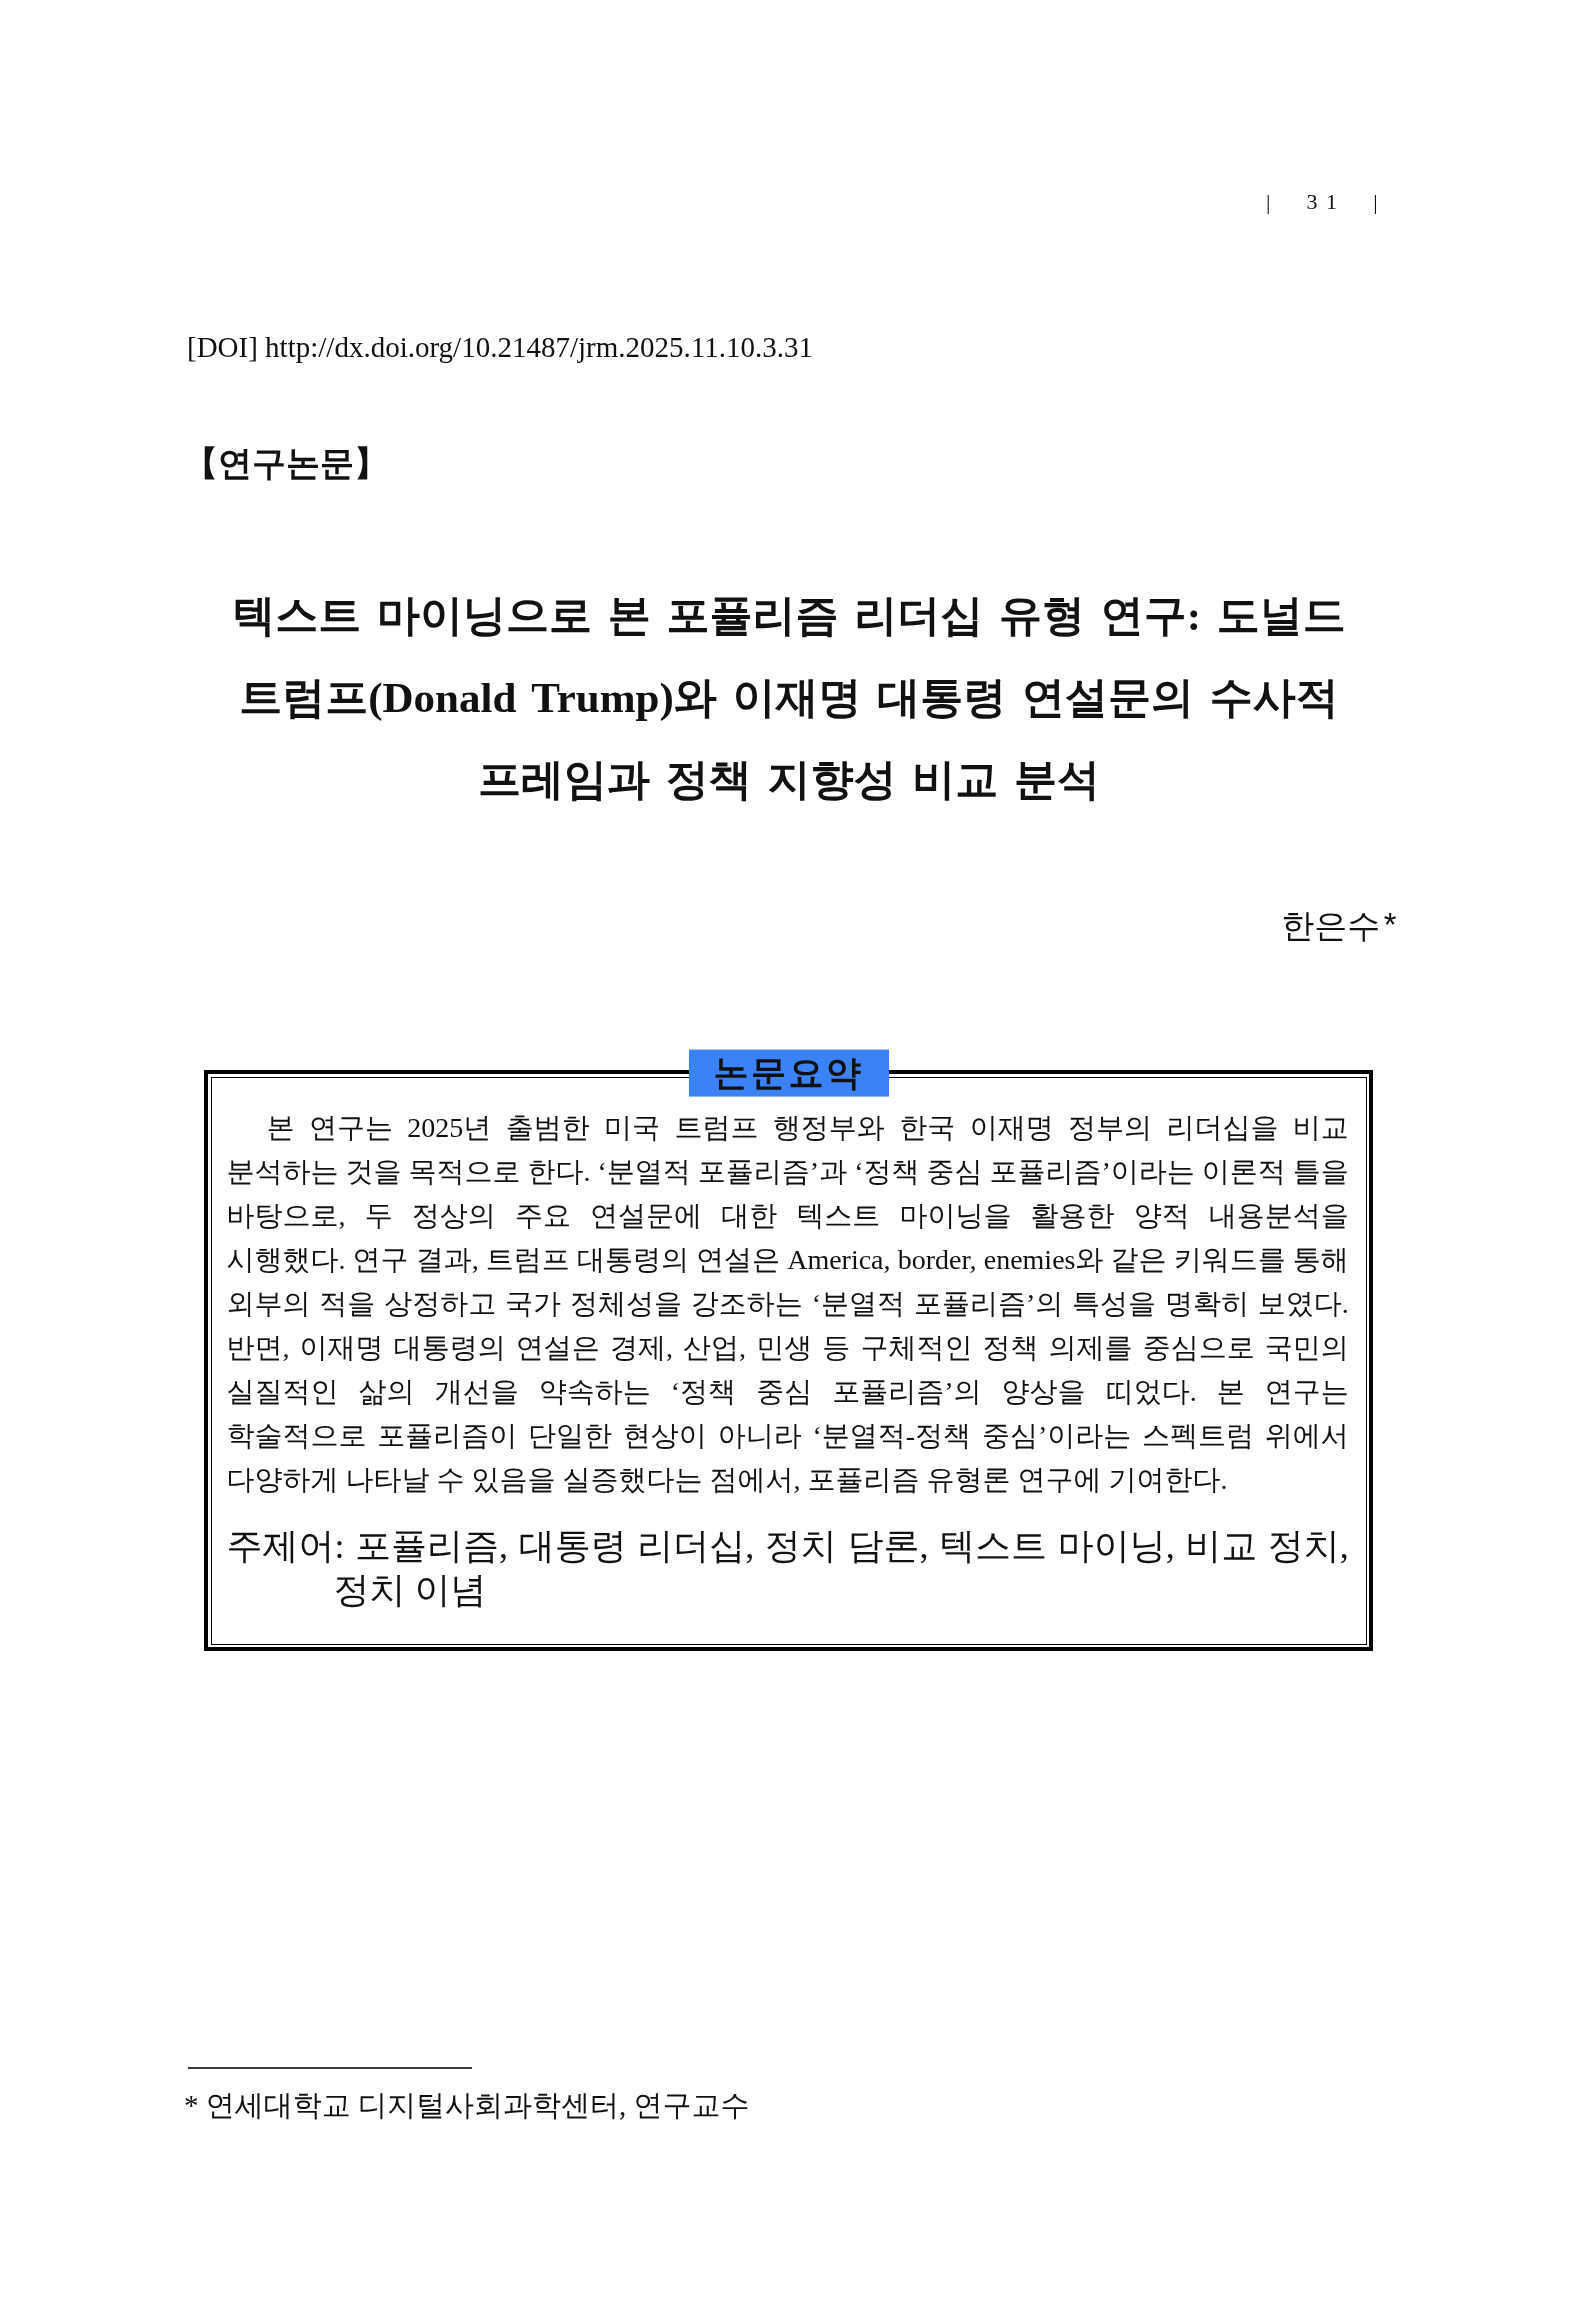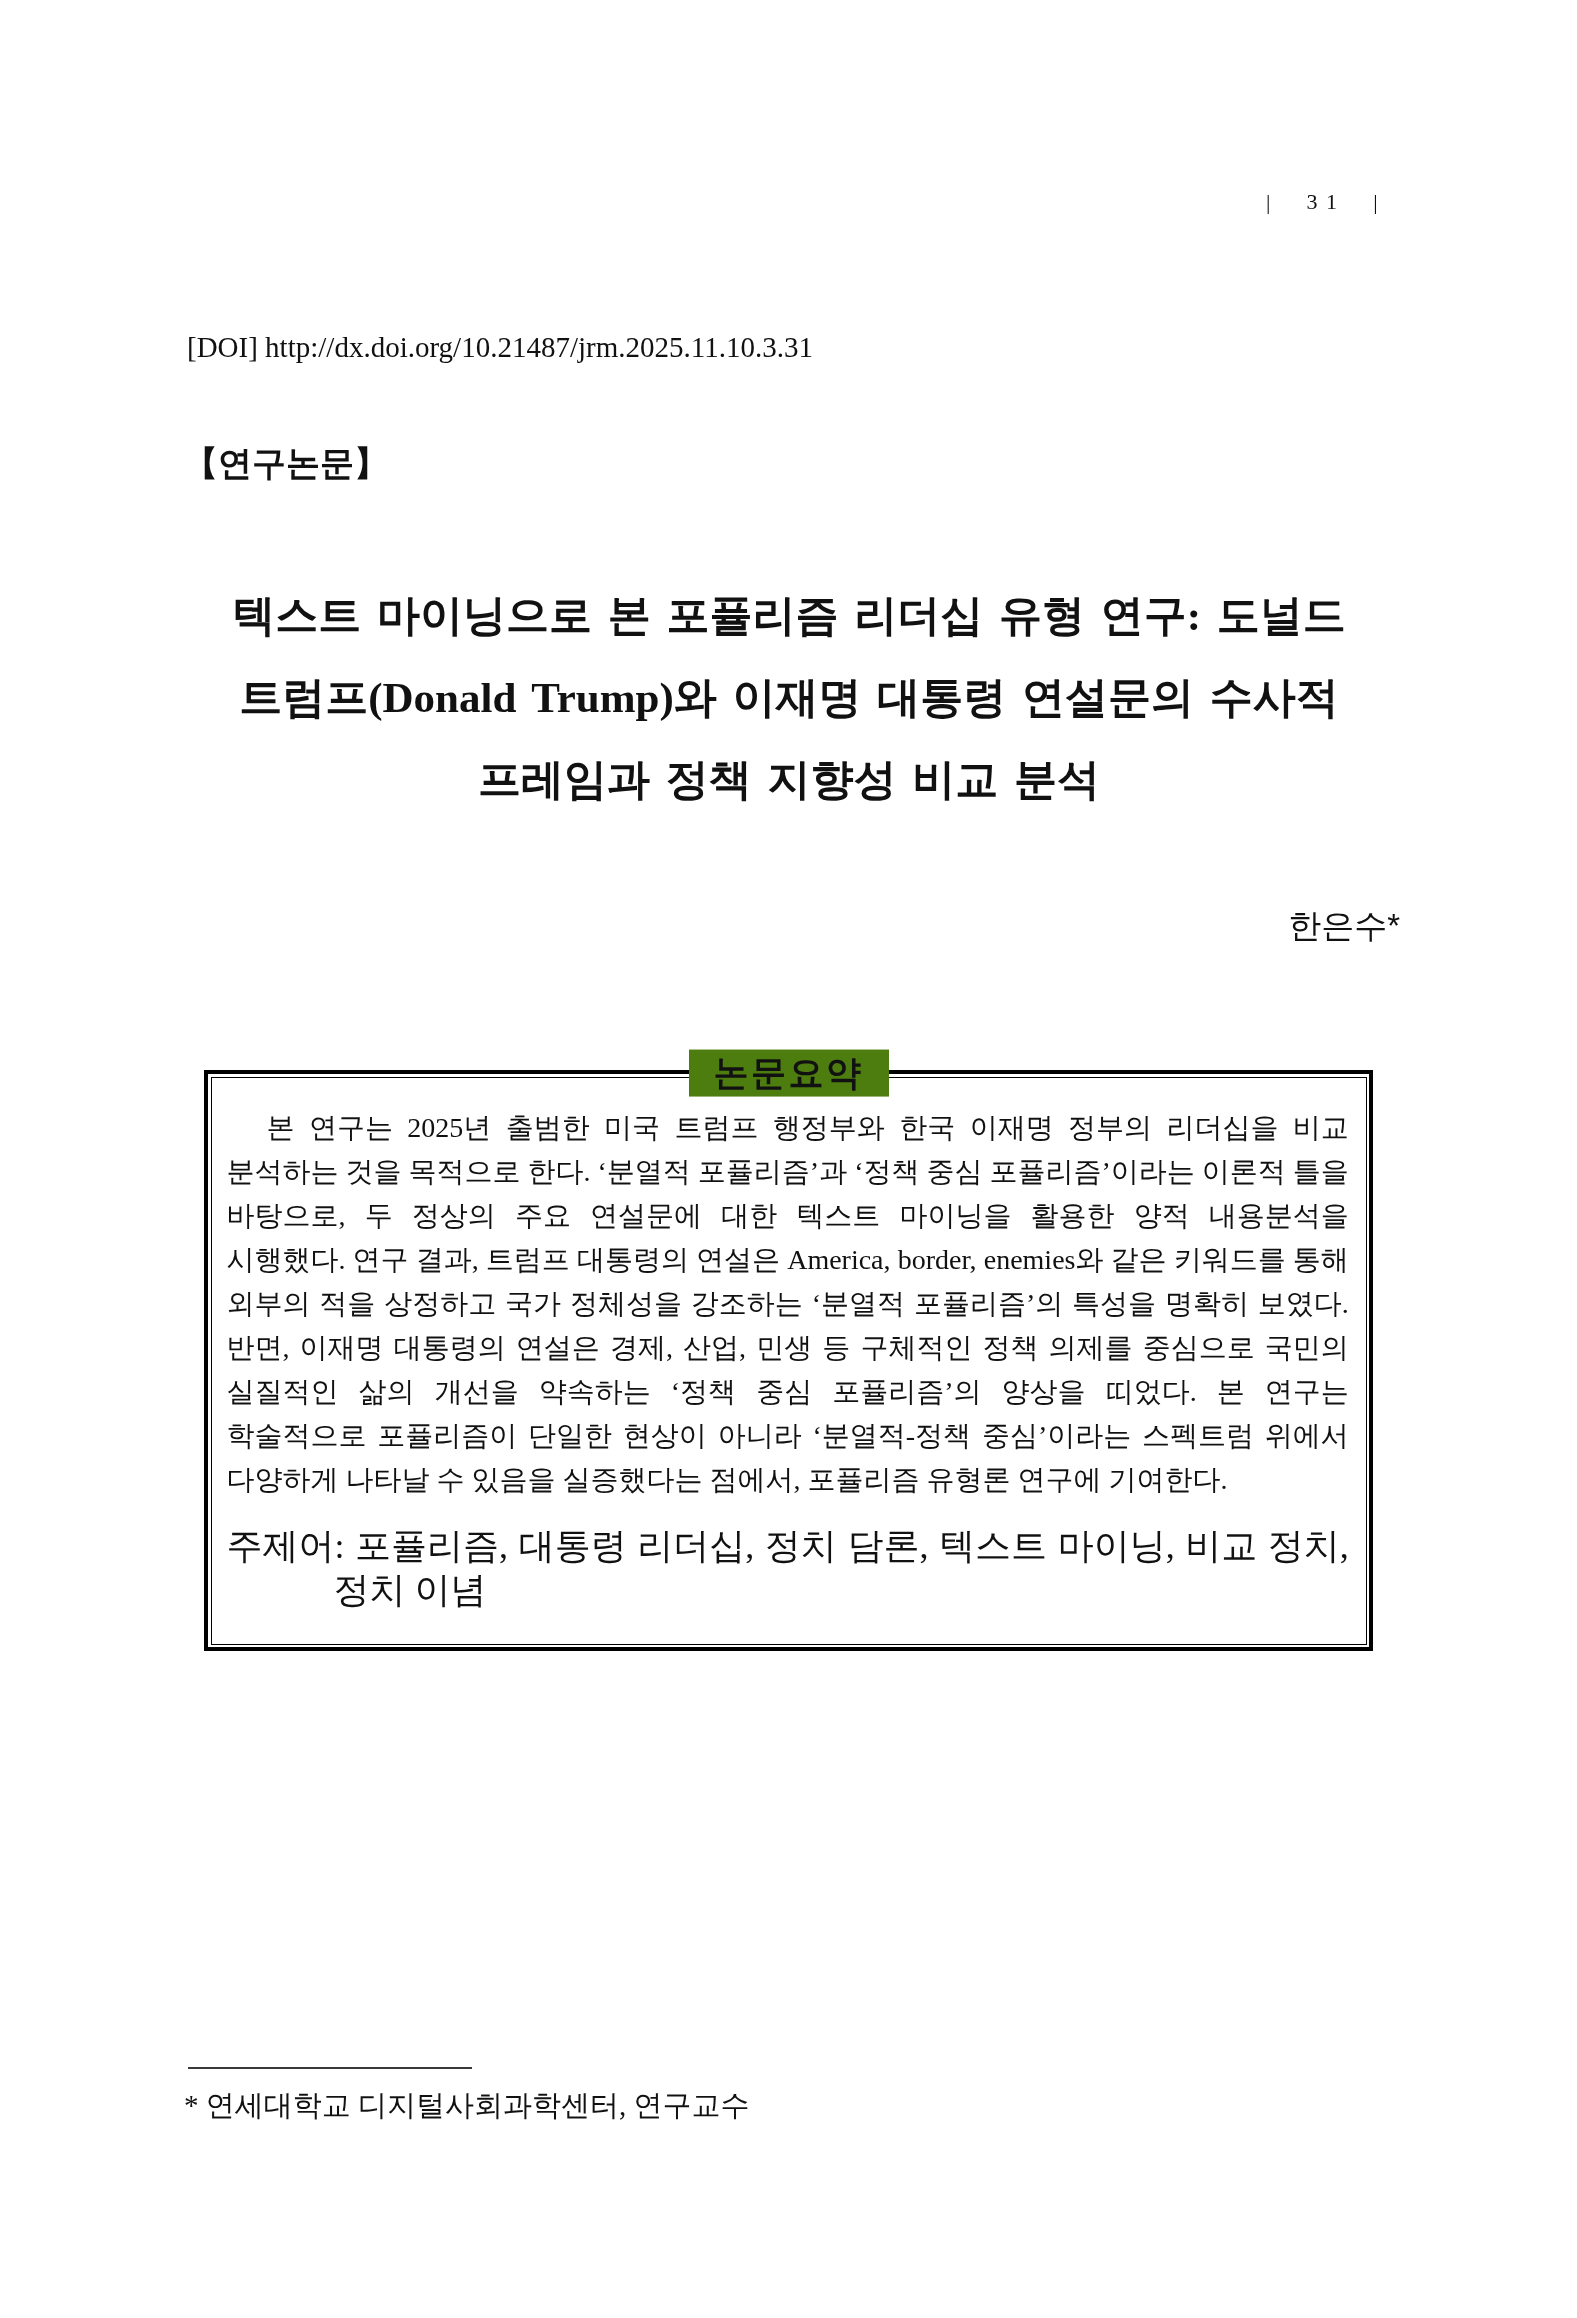--- a/index.html
+++ b/index.html
@@ -49,41 +49,41 @@
     text-align: center;
     word-spacing: 5px;
   }
   .title-line { display: block; }
 
   .author-name {
     position: absolute;
     top: 904px;
     right: 178px;
     font-size: 33px;
-    font-family: Liberation Sans, sans-serif;
+    font-family: Liberation Mono, monospace;
   }
 
   .abstract-box {
     position: absolute;
     left: 204px;
     top: 1070px;
     width: 1161px;
     border: 4.2px solid #000000;
   }
   .abstract-inner {
     border: 1.7px solid #000000;
     margin: 2.5px;
     padding: 28px 16.7px 32px 15px;
   }
   .abstract-heading {
     position: absolute;
     top: 0;
     left: 50%;
     transform: translate(-50%, -52%);
-    background: #4d7c0f;
+    background: #3b82f6;
     padding: 0 25px;
     font-size: 35px;
     font-weight: bold;
     letter-spacing: 2.5px;
     white-space: nowrap;
   }
   .abstract-body {
     margin: 0;
     font-size: 28px;
     line-height: 44px;

